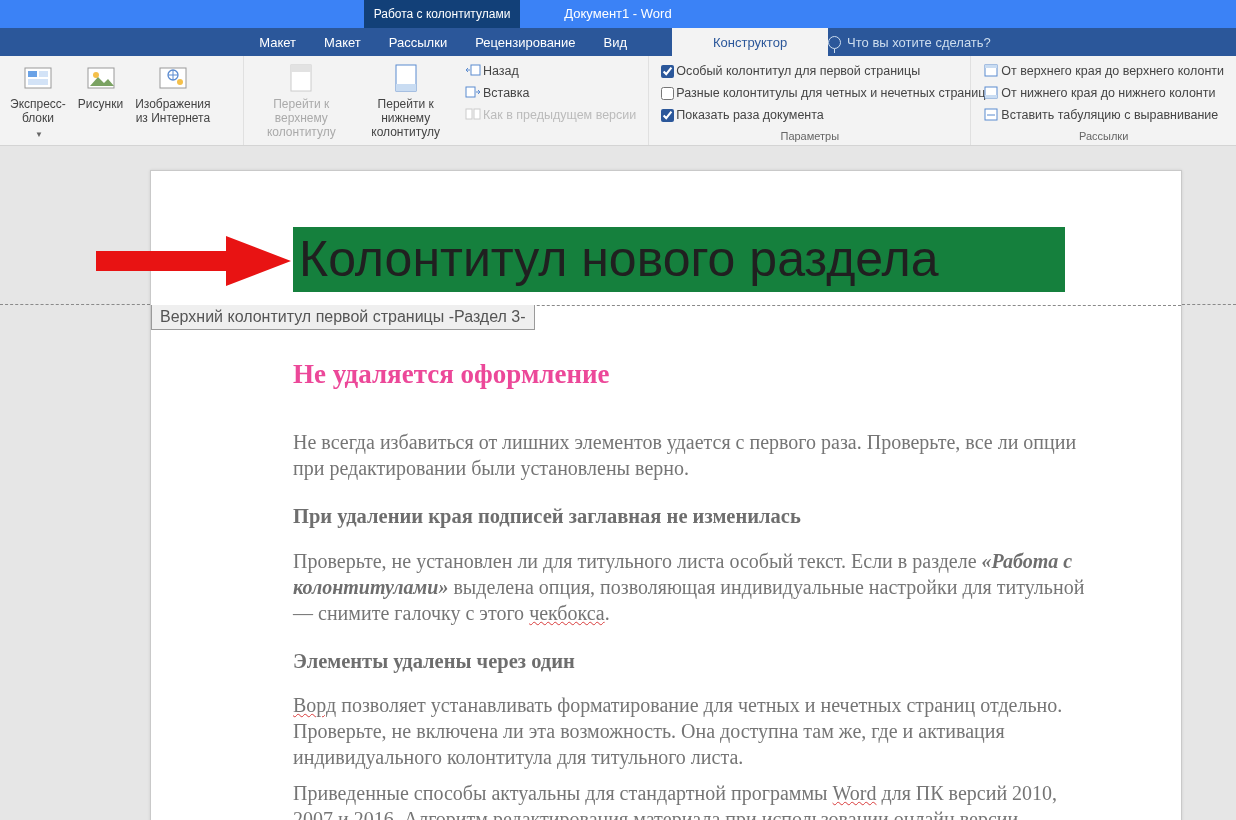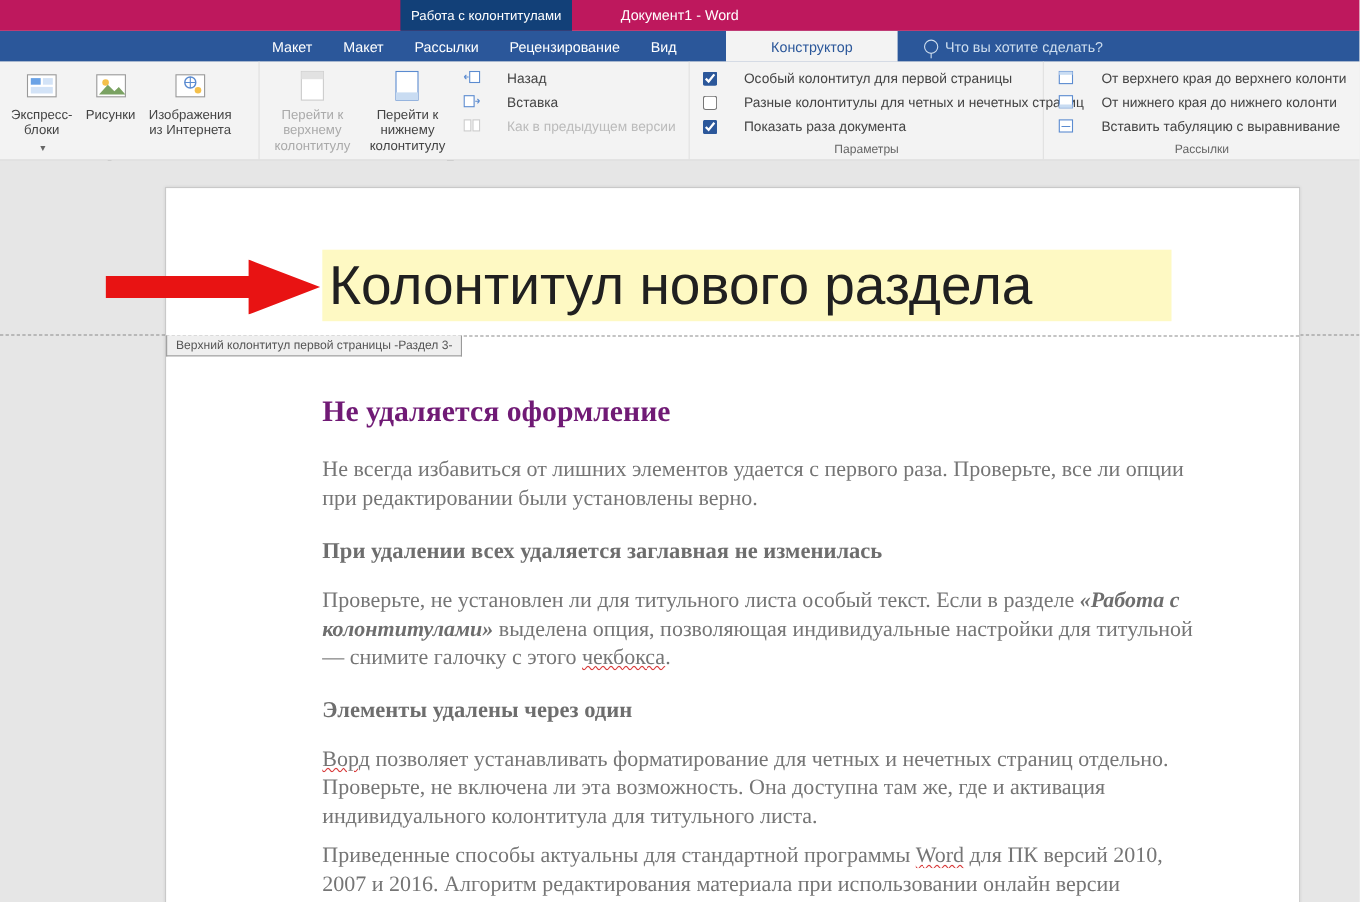--- a/index.html
+++ b/index.html
@@ -6,21 +6,21 @@
   body {
     font-family: "Segoe UI", Tahoma, sans-serif;
     font-size: 12px;
     background: #e6e6e6;
     overflow: hidden;
     width: 1236px;
     height: 820px;
     position: relative;
   }
   .titlebar {
-    background: #be185d;
+    background: #3b82f6;
     color: #fff;
     height: 28px;
     display: flex;
     position: relative;
   }
   .title-tool-tab {
     background: #124078;
     height: 28px;
     display: flex;
     flex-direction: column;
@@ -55,21 +55,21 @@
   }
   .tab.active {
     background: #f3f3f3;
     color: #2b579a;
     margin-left: 31px;
   }
   .tell-me {
     display: flex;
     align-items: center;
     color: #cdddee;
-    padding-left: 24px;
+    padding-left: 0;
     gap: 6px;
     font-size: 13px;
   }
   .bulb {
     width: 13px; height: 13px;
     border: 1.2px solid #cdddee;
     border-radius: 50%;
     position: relative;
   }
   .bulb::after {
@@ -118,21 +118,21 @@
     font-size: 12px;
   }
   .big-btn.disabled { color: #aaa; }
   .big-btn .icon-box {
     width: 32px; height: 32px;
     display:flex; align-items:center; justify-content:center;
   }
   .small-row {
     display:flex;
     align-items:center;
-    gap:24px;
+    gap:2px;
     padding:1px 4px;
     cursor:pointer;
     height: 22px;
     font-size: 12.5px;
     color:#444;
     white-space: nowrap;
   }
   .small-row input[type="checkbox"]{
     width:13px; height:13px;
     accent-color:#2b579a;
@@ -168,21 +168,21 @@
     box-shadow: 0 0 3px rgba(0,0,0,.1);
   }
   .header-area {
     position: relative;
   }
   .header-text {
     position: absolute;
     left: 142px;
     top: 56px;
     width: 772px;
-    background: #fef9c3;
+    background: #15803d;
     font-size: 50px;
     font-family: "Segoe UI Light","Segoe UI",sans-serif;
     color: #202020;
     padding: 6px 6px 6px 6px;
     line-height: 1.05;
   }
   .dashed-line {
     position:absolute;
     top: 134px;
     left:0; right:0;
@@ -203,39 +203,39 @@
     border-top:1.5px dashed #8a8a8a;
   }
   .header-tab {
     position:absolute;
     left: 0px;
     top: 134px;
     border:1px solid #9a9a9a;
     border-top:none;
     background:#efefef;
     color:#555;
-    font-size:11px;
+    font-size:16px;
     padding:3px 8px;
   }
   .doc-body {
     position:absolute;
     left:142px;
     top: 186px;
     width: 800px;
     color:#6e6e6e;
     font-family: Georgia, "Times New Roman", serif;
     font-size: 20px;
     line-height: 1.3;
   }
   .doc-body h2 {
     font-family: Georgia, serif;
     font-weight: bold;
-    color:#701a75;
+    color:#ec4899;
     font-size: 27px;
-    margin-bottom: 22px;
+    margin-bottom: 37px;
   }
   .doc-body h3 {
     font-family: Georgia, serif;
     font-weight: bold;
     font-size: 20.5px;
     color:#6e6e6e;
     margin: 22px 0 18px 0;
   }
   .doc-body p {
     margin-bottom: 10px;
@@ -453,21 +453,21 @@
   <div class="page">
     <div class="header-area">
       <div class="header-text">Колонтитул нового раздела</div>
       <div class="dashed-line"></div>
       <div class="header-tab">Верхний колонтитул первой страницы -Раздел 3-</div>
     </div>
 
     <div class="doc-body">
       <h2>Не удаляется оформление</h2>
       <p>Не всегда избавиться от лишних элементов удается с первого раза. Проверьте, все ли опции при редактировании были установлены верно.</p>
-      <h3>При удалении всех удаляется заглавная не изменилась</h3>
+      <h3>При удалении края подписей заглавная не изменилась</h3>
       <p>
         <span>Проверьте, не установлен ли для титульного листа особый текст. Если в разделе </span><em>«Работа с колонтитулами»</em><span> выделена опция, позволяющая индивидуальные настройки для титульной — снимите галочку с этого </span><span class="squiggle">чекбокса</span>.
       </p>
       <h3>Элементы удалены через один</h3>
       <p>
         <span class="squiggle">Ворд</span><span> позволяет устанавливать форматирование для четных и нечетных страниц отдельно. Проверьте, не включена ли эта возможность. Она доступна там же, где и активация индивидуального колонтитула для титульного листа.</span>
       </p>
       <p>
         <span>Приведенные способы актуальны для стандартной программы </span><span class="squiggle">Word</span><span> для ПК версий 2010, 2007 и 2016. Алгоритм редактирования материала при использовании онлайн версии</span>
       </p>

